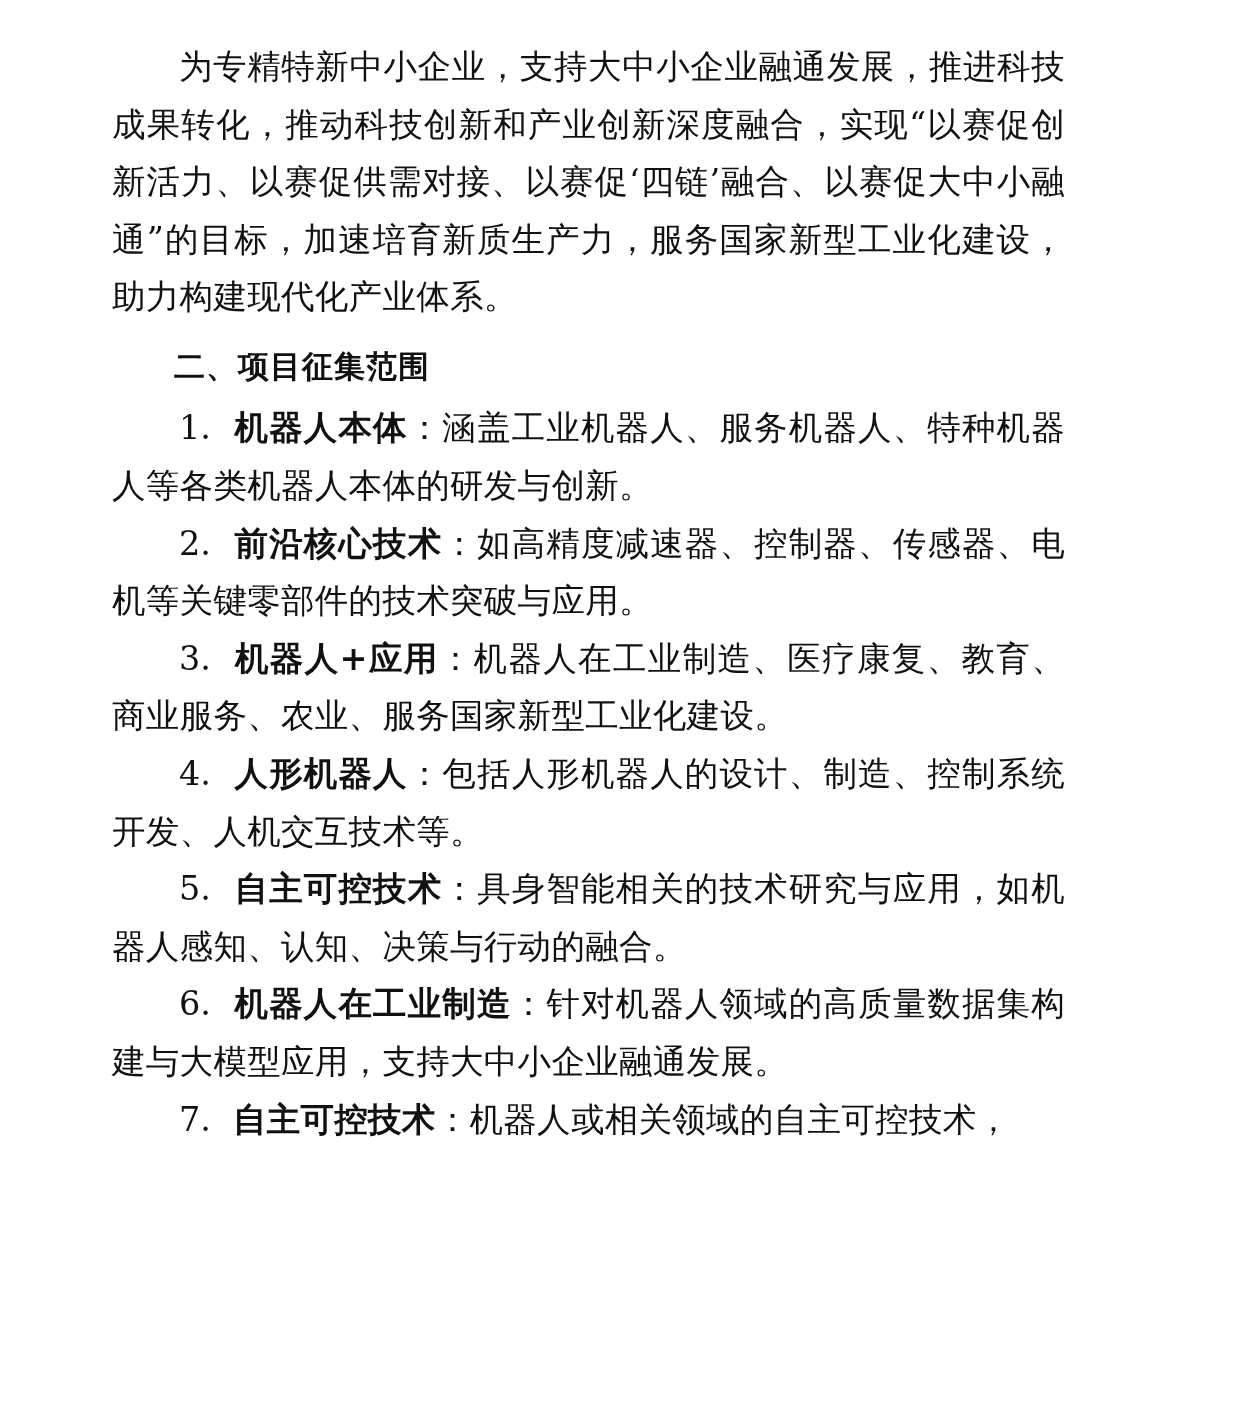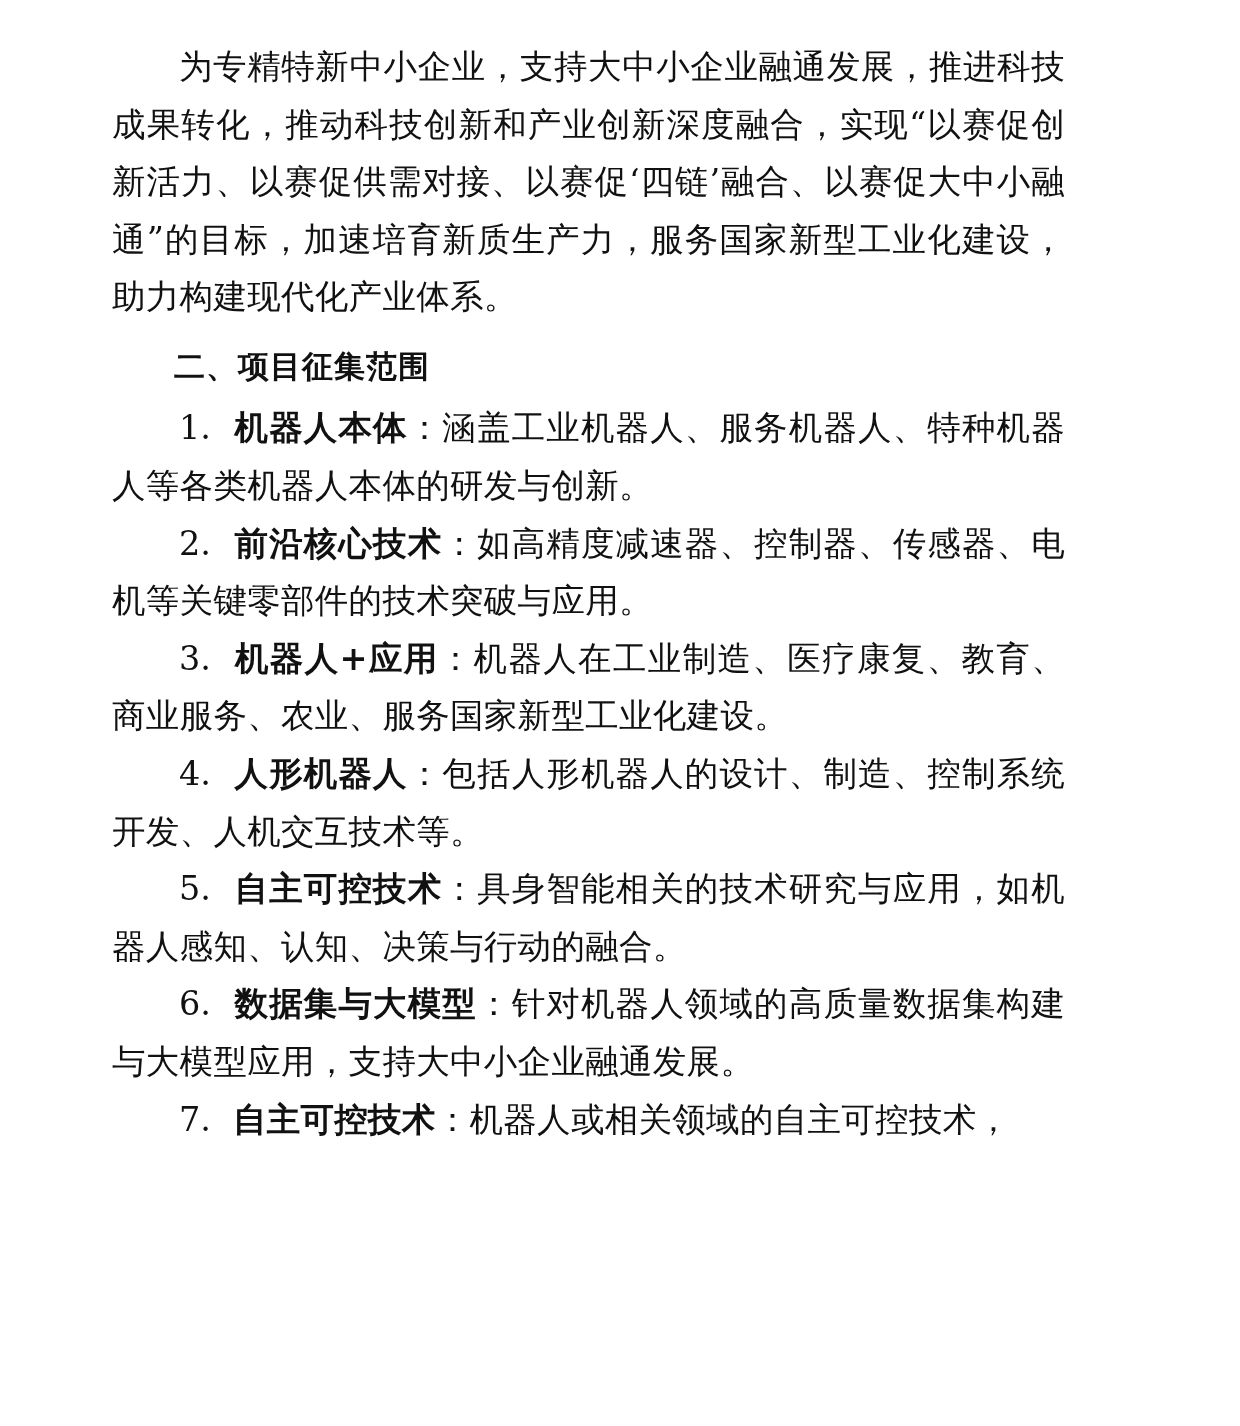--- a/index.html
+++ b/index.html
@@ -63,18 +63,18 @@
     <p class="list-item"><span class="list-num">1.</span>&nbsp;&nbsp;<span class="item-title">机器人本体</span><span>：涵盖工业机器人、服务机器人、特种机器人等各类机器人本体的研发与创新。</span></p>
 
     <p class="list-item"><span class="list-num">2.</span>&nbsp;&nbsp;<span class="item-title">前沿核心技术</span><span>：如高精度减速器、控制器、传感器、电机等关键零部件的技术突破与应用。</span></p>
 
     <p class="list-item"><span class="list-num">3.</span>&nbsp;&nbsp;<span class="item-title">机器人+应用</span><span>：机器人在工业制造、医疗康复、教育、商业服务、农业、服务国家新型工业化建设。</span></p>
 
     <p class="list-item"><span class="list-num">4.</span>&nbsp;&nbsp;<span class="item-title">人形机器人</span><span>：包括人形机器人的设计、制造、控制系统开发、人机交互技术等。</span></p>
 
     <p class="list-item"><span class="list-num">5.</span>&nbsp;&nbsp;<span class="item-title">自主可控技术</span><span>：具身智能相关的技术研究与应用，如机器人感知、认知、决策与行动的融合。</span></p>
 
-    <p class="list-item"><span class="list-num">6.</span>&nbsp;&nbsp;<span class="item-title">数据集与大模型</span><span>：针对机器人领域的高质量数据集构建与大模型应用，支持大中小企业融通发展。</span></p>
+    <p class="list-item"><span class="list-num">6.</span>&nbsp;&nbsp;<span class="item-title">机器人在工业制造</span><span>：针对机器人领域的高质量数据集构建与大模型应用，支持大中小企业融通发展。</span></p>
 
     <p class="list-item"><span class="list-num">7.</span>&nbsp;&nbsp;<span class="item-title">自主可控技术</span><span>：机器人或相关领域的自主可控技术，</span></p>
 
   </div>
 </div>
 
 </body></html>

